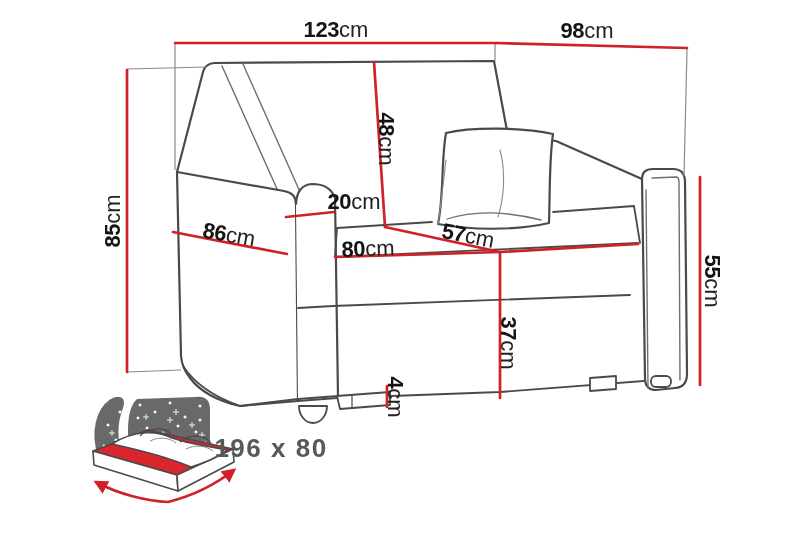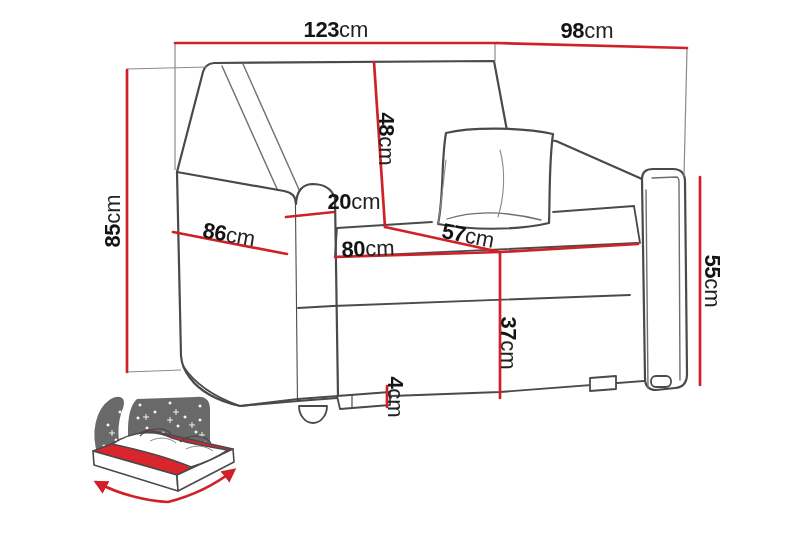--- a/index.html
+++ b/index.html
@@ -200,14 +200,17 @@
   </div>
 
   <div class="dim" style="left:712px;top:281px;transform:translate(-50%,-50%) rotate(90deg);">
     <span class="num">55</span><span class="unit">cm</span>
   </div>
 
   <div class="dim" style="left:395px;top:397px;transform:translate(-50%,-50%) rotate(90deg);">
     <span class="num">4</span><span class="unit">cm</span>
   </div>
 
+  <div class="bedsize" style="left:271px;top:448px;transform:translate(-50%,-50%);">
+    <span>196 x 80</span>
+  </div>
 
 </div>
 
 </body></html>

